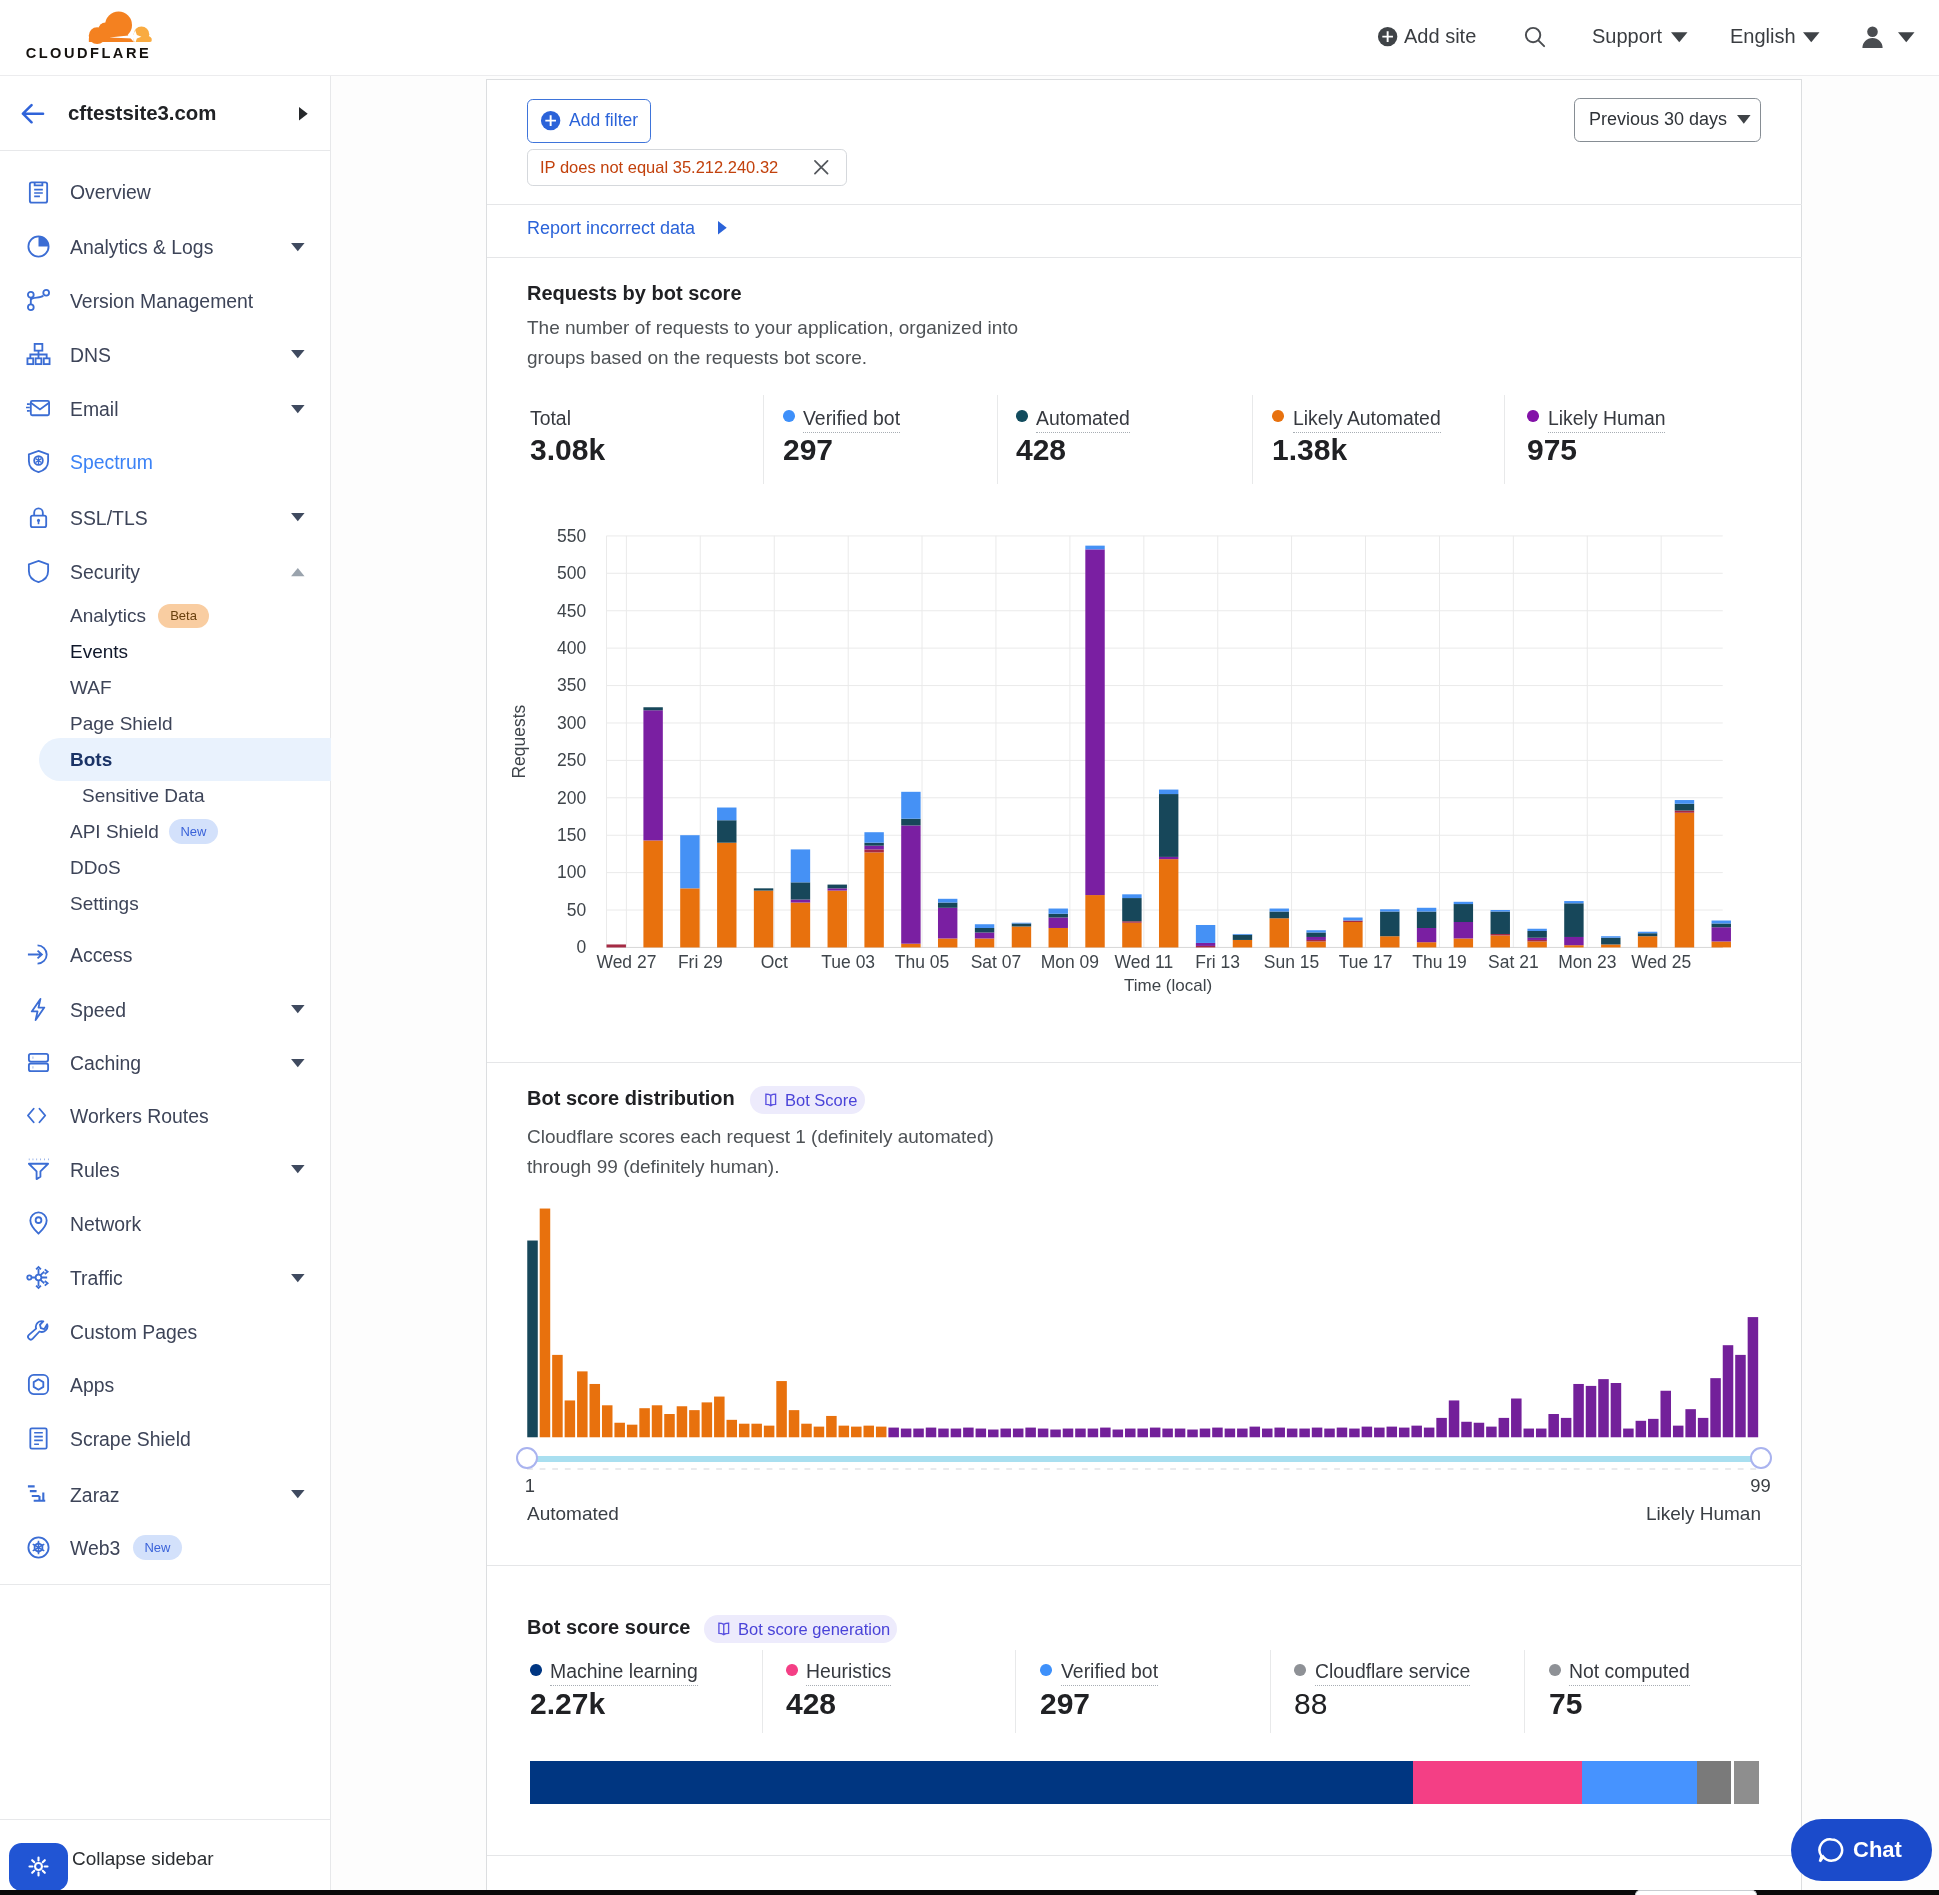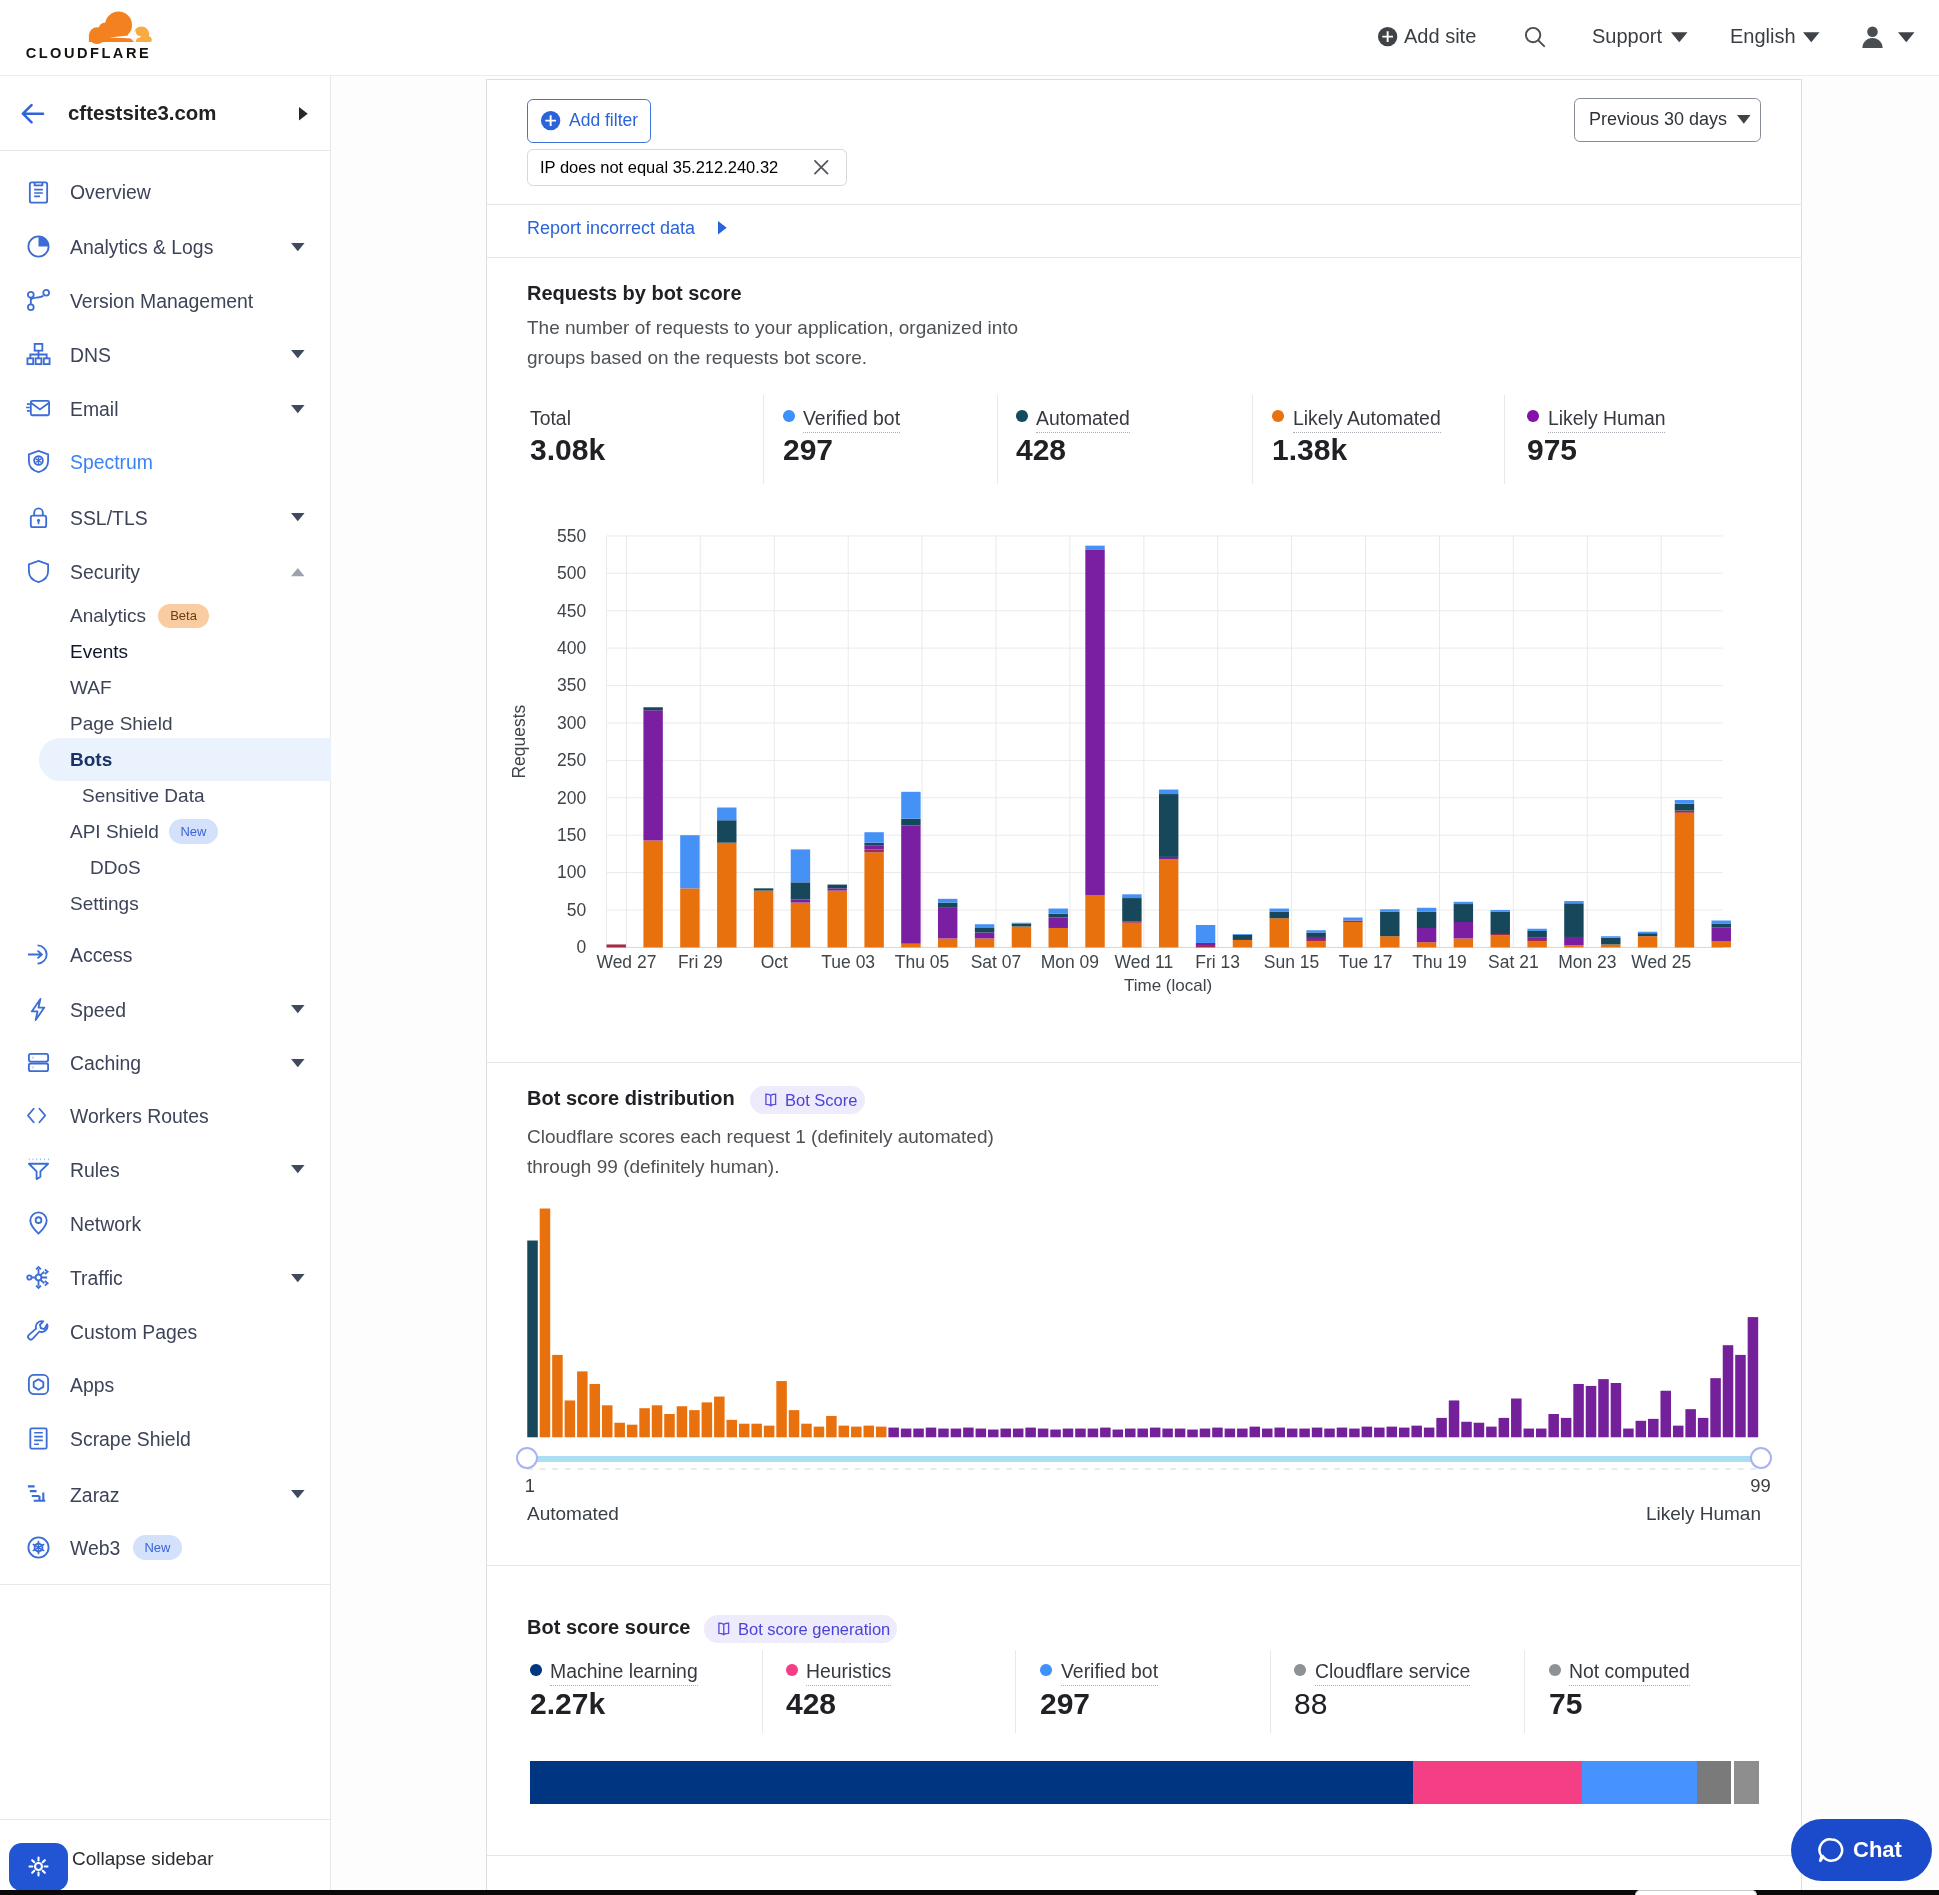--- a/index.html
+++ b/index.html
@@ -202,40 +202,40 @@
 <div class="t" style="left:70px;top:605px;font-size:19px;color:#3d4458;">Analytics</div>
 <div class="t" style="left:158px;top:604px;width:51px;height:24px;border-radius:12.6px;background:#f9cda1;color:#69400e;font-size:13px;line-height:24px;text-align:center;">Beta</div>
 <div class="t" style="left:70px;top:641px;font-size:19px;color:#0f172a;">Events</div>
 <div class="t" style="left:70px;top:677px;font-size:19px;color:#3d4458;">WAF</div>
 <div class="t" style="left:70px;top:713px;font-size:19px;color:#3d4458;">Page Shield</div>
 <div class="abs" style="left:39px;top:738px;width:292px;height:43px;background:#e9f2fd;border-radius:21.3px 0 0 21.3px;"></div>
 <div class="t" style="left:70px;top:749px;font-size:19px;font-weight:bold;color:#1a3366;">Bots</div>
 <div class="t" style="left:54px;top:785px;font-size:19px;color:#3d4458;margin-left:28px;">Sensitive Data</div>
 <div class="t" style="left:70px;top:821px;font-size:19px;color:#3d4458;">API Shield</div>
 <div class="t" style="left:169px;top:819px;width:49px;height:25px;border-radius:12.6px;background:#d3e1fb;color:#3b63d9;font-size:13px;line-height:25px;text-align:center;">New</div>
-<div class="t" style="left:70px;top:857px;font-size:19px;color:#3d4458;margin-left:20px;">DDoS</div>
+<div class="t" style="left:70px;top:857px;font-size:19px;color:#3d4458;">DDoS</div>
 <div class="t" style="left:70px;top:893px;font-size:19px;color:#3d4458;">Settings</div>
 <div class="abs" style="left:0;top:1584px;width:331px;height:1px;background:#e7e8ea;"></div>
 <div class="abs" style="left:0;top:1819px;width:331px;height:1px;background:#e7e8ea;"></div>
 <div class="t" style="left:72px;top:1848px;font-size:19px;color:#2a2d31;">Collapse sidebar</div>
 <div class="abs" style="left:8.7px;top:1843px;width:59px;height:48px;background:#2155d4;border-radius:12.6px;"></div>
 <svg class="abs" style="left:27px;top:1855px;" width="23" height="23" viewBox="0 0 24 24">
 <g stroke="#fff" fill="none" stroke-width="2.2" stroke-linecap="round">
 <circle cx="12" cy="12" r="3.6"></circle>
 <path d="M12 2.6v3.1M12 18.3v3.1M2.6 12h3.1M18.3 12h3.1M5.4 5.4l2.2 2.2M16.4 16.4l2.2 2.2M18.6 5.4l-2.2 2.2M7.6 16.4l-2.2 2.2"></path>
 </g>
   </svg>
 <div class="abs" style="left:527px;top:99px;width:124px;height:44px;border:1px solid #3e74da;border-radius:5.8px;background:#fff;"></div>
 <svg class="abs" style="left:540px;top:110px;" width="21.3" height="21.3" viewBox="0 0 22 22">
 <circle cx="11" cy="11" r="10" fill="#2b63d9"></circle>
     <path d="M11 5.5v11M5.5 11h11" stroke="#fff" stroke-width="2"></path>
   </svg>
 <div class="t" style="left:569px;top:110px;font-size:17.5px;color:#2b63d9;">Add filter</div>
 <div class="abs" style="left:527px;top:149px;width:320px;height:37px;border:1px solid #d5d8dc;border-radius:5.8px;background:#fff;"></div>
-<div class="t" style="left:540px;top:158px;font-size:16.5px;color:#000000;text-align:center;">IP does not equal 35.212.240.32</div>
+<div class="t" style="left:540px;top:158px;font-size:16.5px;color:#c2410c;text-align:center;">IP does not equal 35.212.240.32</div>
 <svg class="abs" style="left:813px;top:159px;" width="16.5" height="16.5" viewBox="0 0 17 17">
 <path d="M2 2l13 13M15 2L2 15" stroke="#53575c" stroke-width="1.8" stroke-linecap="round"></path>
   </svg>
 <div class="abs" style="left:1574px;top:98px;width:187px;height:44px;border:1px solid #868d94;border-radius:5.8px;background:#fff;"></div>
 <div class="t" style="left:1589px;top:109px;font-size:18px;color:#2f3338;">Previous 30 days</div>
 <svg class="abs" style="left:1737px;top:115px;" width="13.6" height="9.7" viewBox="0 0 14 10">
     <path d="M0 0h14L7 9z" fill="#3f4347"></path>
   </svg>
 <div class="abs" style="left:487px;top:204px;width:1315px;height:1px;background:#e5e6e8;"></div>
 <div class="t" style="left:527px;top:218px;font-size:18px;color:#2b63d9;">Report incorrect data</div>

